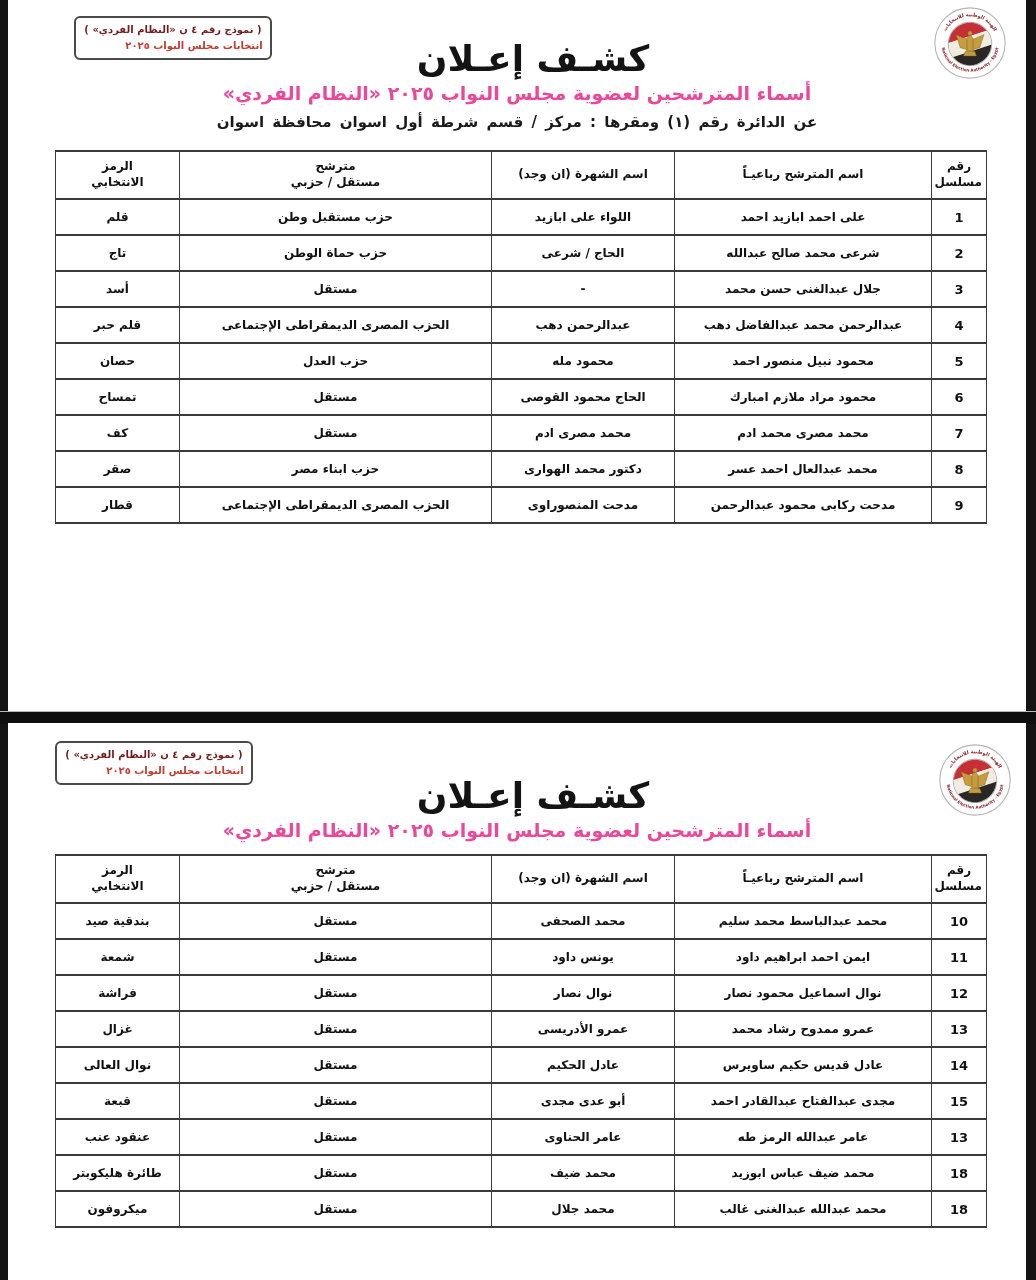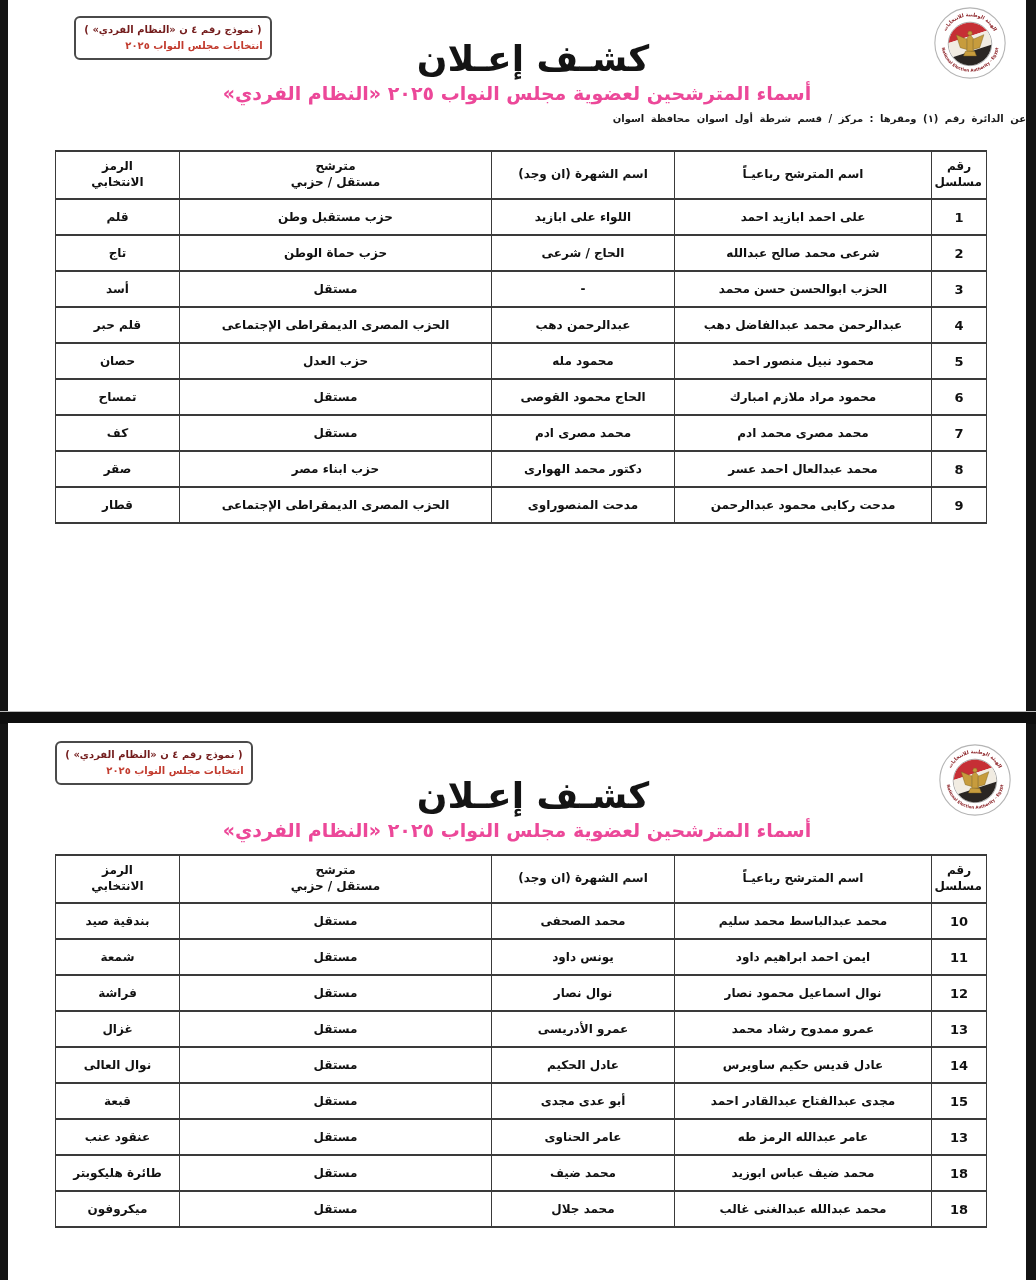--- a/index.html
+++ b/index.html
@@ -29,22 +29,22 @@
 
   .doc-title{
     position:absolute;left:0;width:100%;text-align:center;direction:rtl;
     font-size:36px;font-weight:bold;color:#141414;letter-spacing:1px;margin-left:16px;
   }
   .doc-subtitle{
     position:absolute;left:0;width:100%;text-align:center;direction:rtl;
     font-size:19px;font-weight:bold;color:#ec4899;
   }
   .doc-district{
-    position:absolute;left:0;width:100%;text-align:right;direction:rtl;
-    font-size:10px;font-weight:bold;color:#1a1a1a;word-spacing:3px;
+    position:absolute;left:0;width:100%;text-align:center;direction:rtl;
+    font-size:15px;font-weight:bold;color:#1a1a1a;word-spacing:3px;
   }
 
   table.cand{
     position:absolute;left:47px;width:931px;direction:rtl;
     border-collapse:collapse;table-layout:fixed;background:#fff;
   }
   table.cand th, table.cand td{
     border:1.5px solid #3a3a3a;border-top-width:2px;border-bottom-width:2px;
     text-align:center;vertical-align:middle;
     font-weight:bold;color:#111;padding:2px 4px;overflow:hidden;
@@ -139,21 +139,21 @@
         </tr>
         <tr>
           <td class="serial">2</td>
           <td>شرعى محمد صالح عبدالله</td>
           <td>الحاج / شرعى</td>
           <td>حزب حماة الوطن</td>
           <td>تاج</td>
         </tr>
         <tr>
           <td class="serial">3</td>
-          <td>الحزب ابوالحسن حسن محمد</td>
+          <td>جلال عبدالغنى حسن محمد</td>
           <td>-</td>
           <td>مستقل</td>
           <td>أسد</td>
         </tr>
         <tr>
           <td class="serial">4</td>
           <td>عبدالرحمن محمد عبدالفاضل دهب</td>
           <td>عبدالرحمن دهب</td>
           <td>الحزب المصرى الديمقراطى الإجتماعى</td>
           <td>قلم حبر</td>

